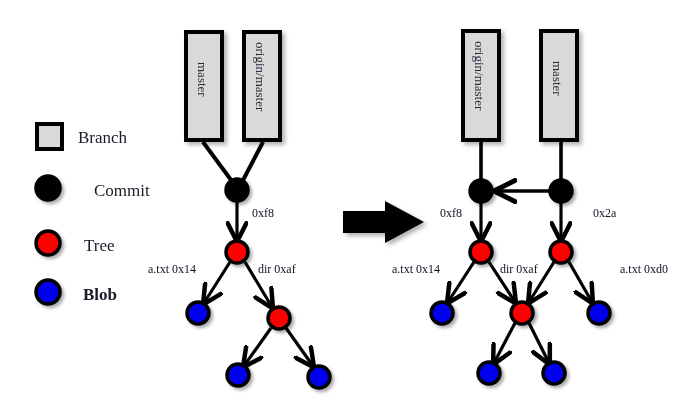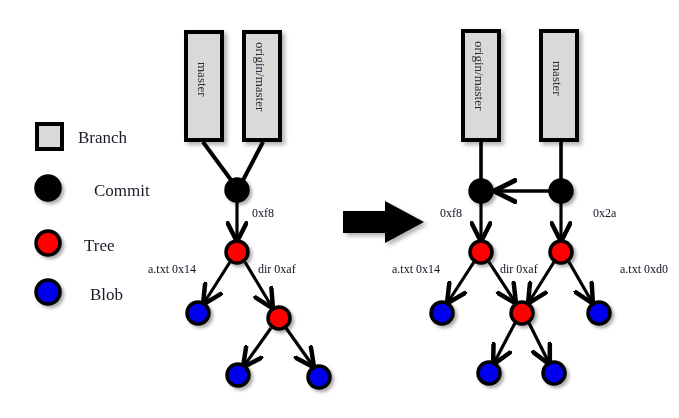--- a/index.html
+++ b/index.html
@@ -136,21 +136,21 @@
       <circle cx="522" cy="313" r="11" fill="#ff0000" stroke="#000000" stroke-width="3.5" filter="url(#softshadow-sm)"></circle>
       <circle cx="599" cy="313" r="11" fill="#0000ee" stroke="#000000" stroke-width="3.5" filter="url(#softshadow-sm)"></circle>
       <circle cx="489" cy="373" r="11" fill="#0000ee" stroke="#000000" stroke-width="3.5" filter="url(#softshadow-sm)"></circle>
       <circle cx="554" cy="373" r="11" fill="#0000ee" stroke="#000000" stroke-width="3.5" filter="url(#softshadow-sm)"></circle>
     </g>
   </svg>
 
   <div class="legend-label" style="left:78px; top:128px;">Branch</div>
   <div class="legend-label" style="left:94px; top:181px;">Commit</div>
   <div class="legend-label" style="left:84px; top:236px;">Tree</div>
-  <div class="legend-label" style="left:90px; top:285px;">Blob</div>
+  <div class="legend-label" style="left:83px; top:285px;font-weight:bold;">Blob</div>
 
   <div class="branch-box-text" style="left:210px; top:62px;">master</div>
   <div class="branch-box-text" style="left:268px; top:42px;">origin/master</div>
 
   <div class="branch-box-text" style="left:487px; top:41px;">origin/master</div>
   <div class="branch-box-text" style="left:565px; top:61px;">master</div>
 
   <div class="hash-label" style="left:252px; top:206px;">0xf8</div>
   <div class="hash-label" style="left:148px; top:262px;">a.txt 0x14</div>
   <div class="hash-label" style="left:258px; top:262px;">dir 0xaf</div>

